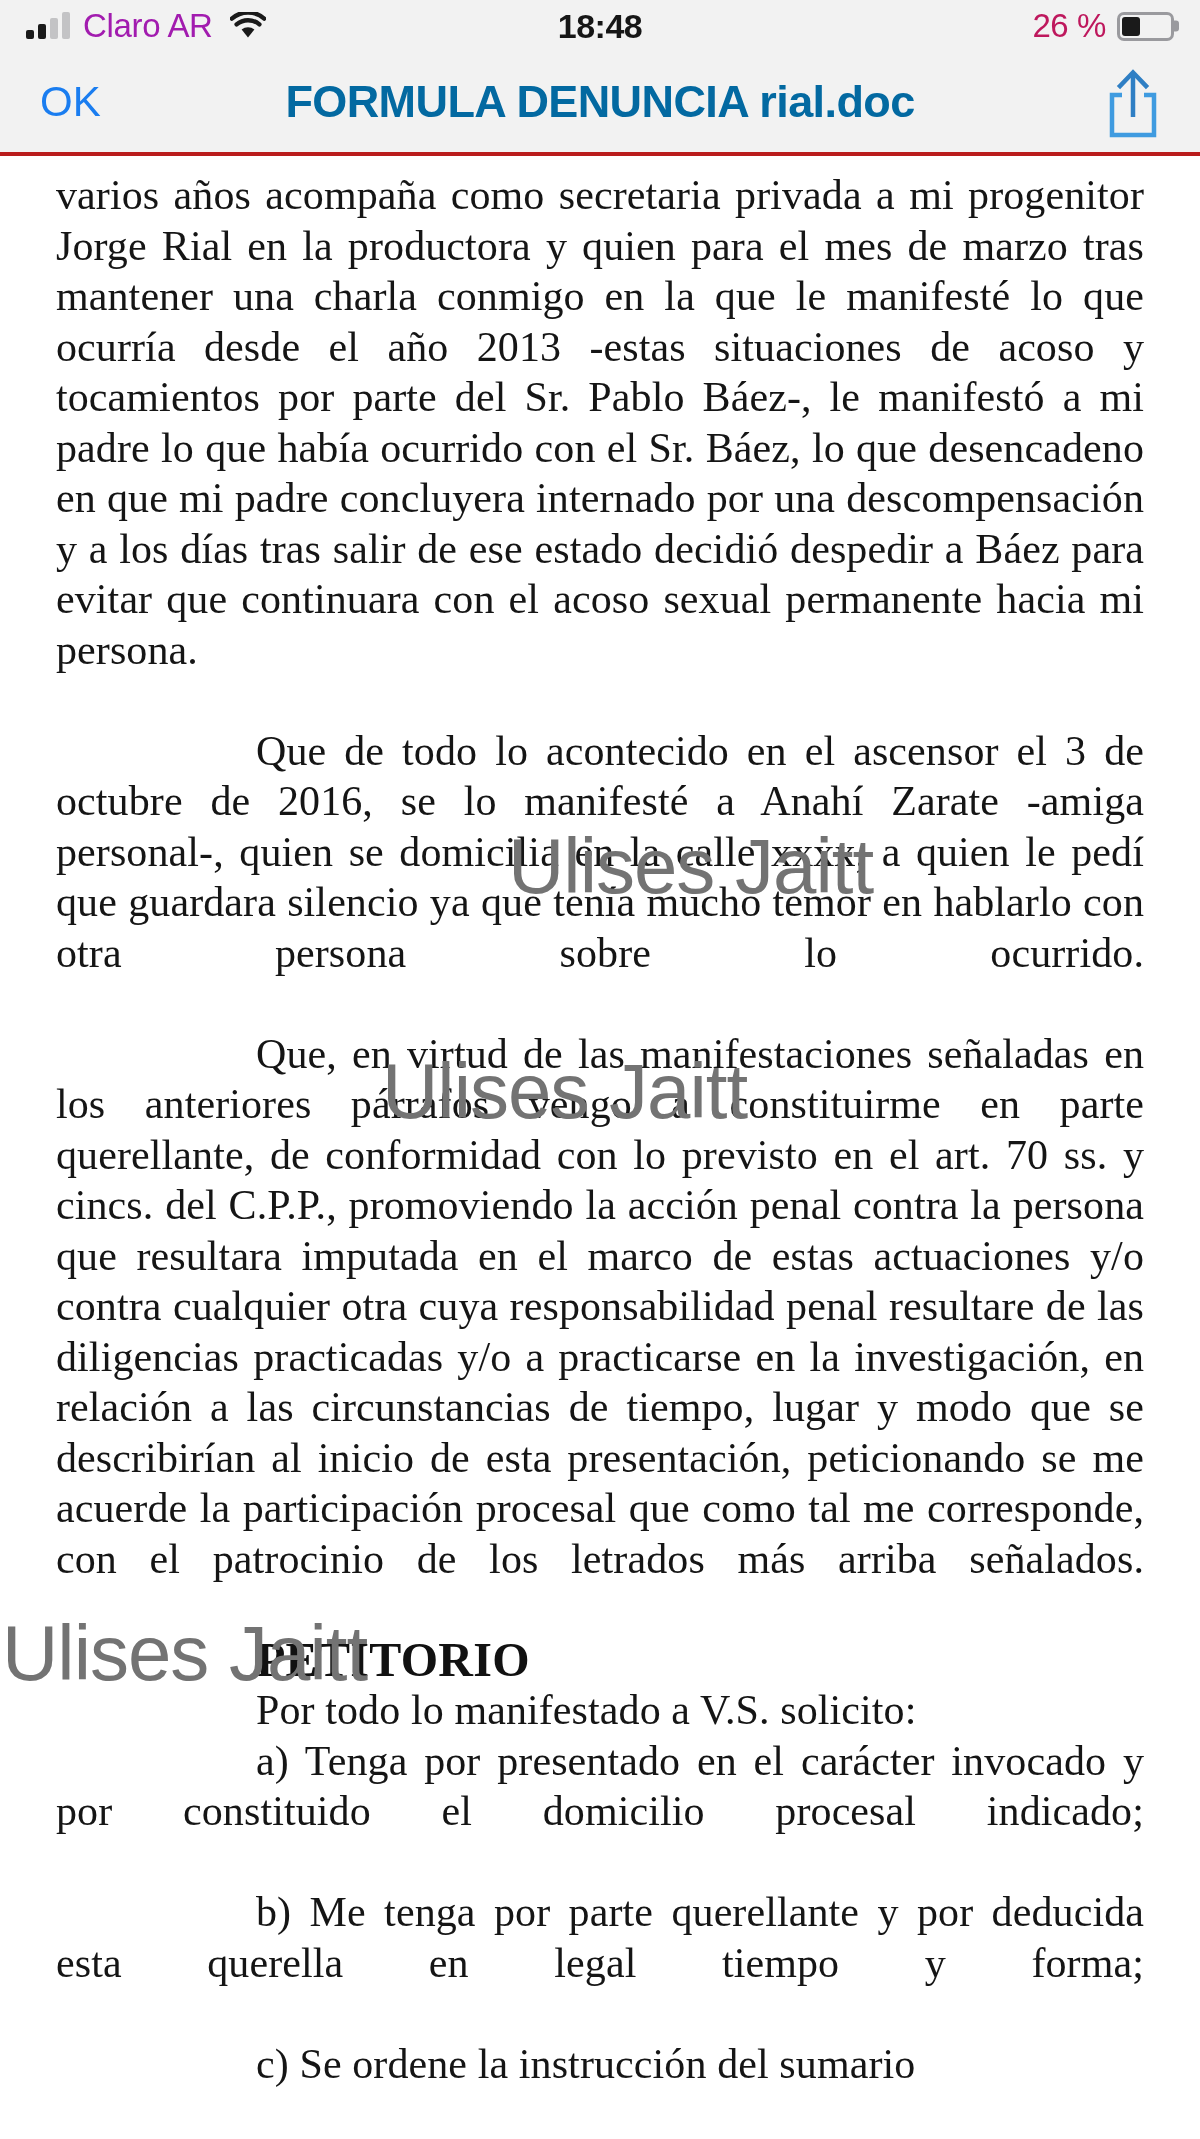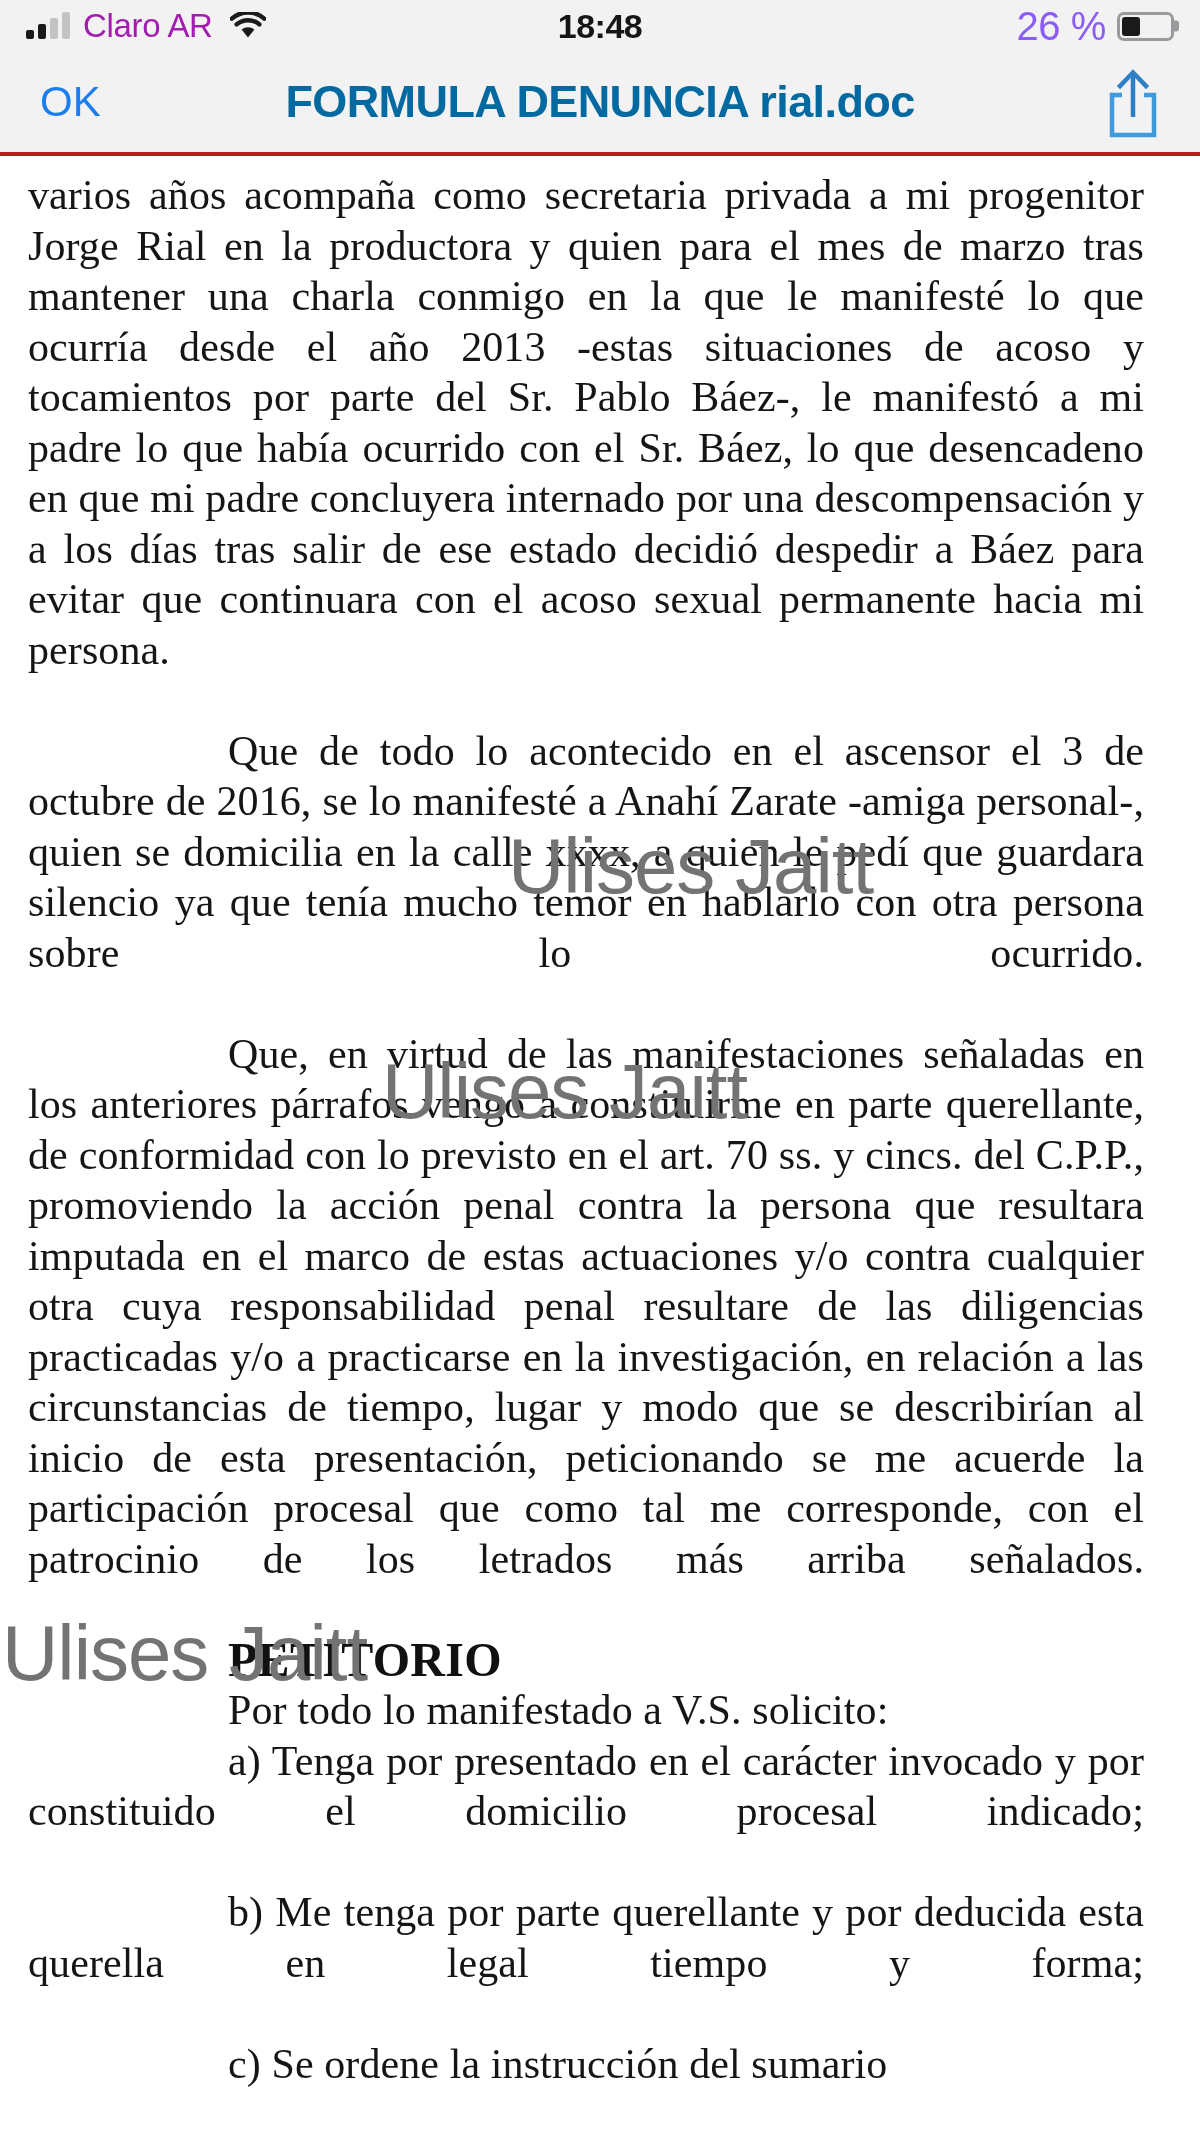--- a/index.html
+++ b/index.html
@@ -69,22 +69,22 @@
     color: #161616;
     letter-spacing: -0.5px;
   }
   .sb-right {
     margin-left: auto;
     display: flex;
     align-items: center;
     gap: 11px;
   }
   .batt-pct {
-    font-size: 40px;
-    color: #8b5cf6;
+    font-size: 33px;
+    color: #be185d;
     letter-spacing: -0.4px;
     white-space: nowrap;
   }
   .battery {
     position: relative;
     width: 57px;
     height: 29px;
     border: 3px solid #9a9a9e;
     border-radius: 7px;
     display: flex;
@@ -153,21 +153,21 @@
 
   
   .docpage {
     position: relative;
     background: #ffffff;
     height: 1983px;
     overflow: hidden;
   }
   .doc-inner {
     position: relative;
-    padding: 14px 56px 0 28px;
+    padding: 14px 56px 0 56px;
   }
   .doc-text {
     font-family: "Liberation Serif", "DejaVu Serif", serif;
     font-size: 42px;
     line-height: 50.5px;
     color: #151515;
     text-align: justify;
     text-justify: inter-word;
     letter-spacing: 0.1px;
     position: relative;

